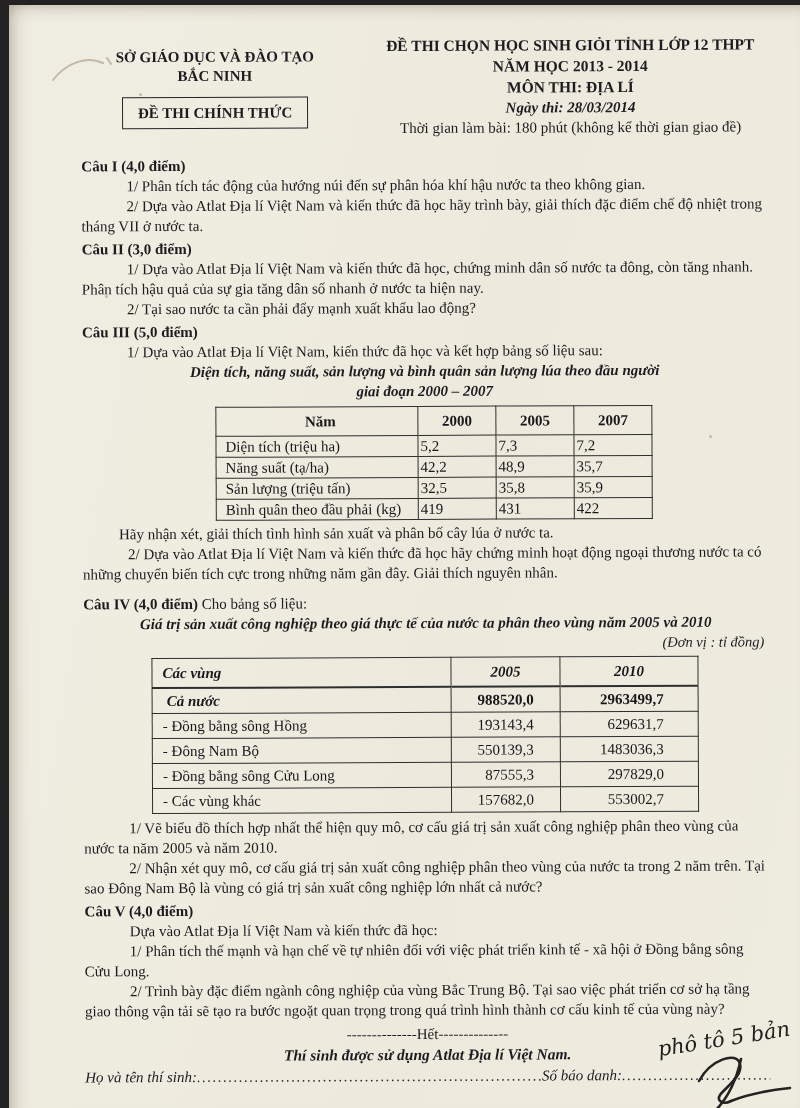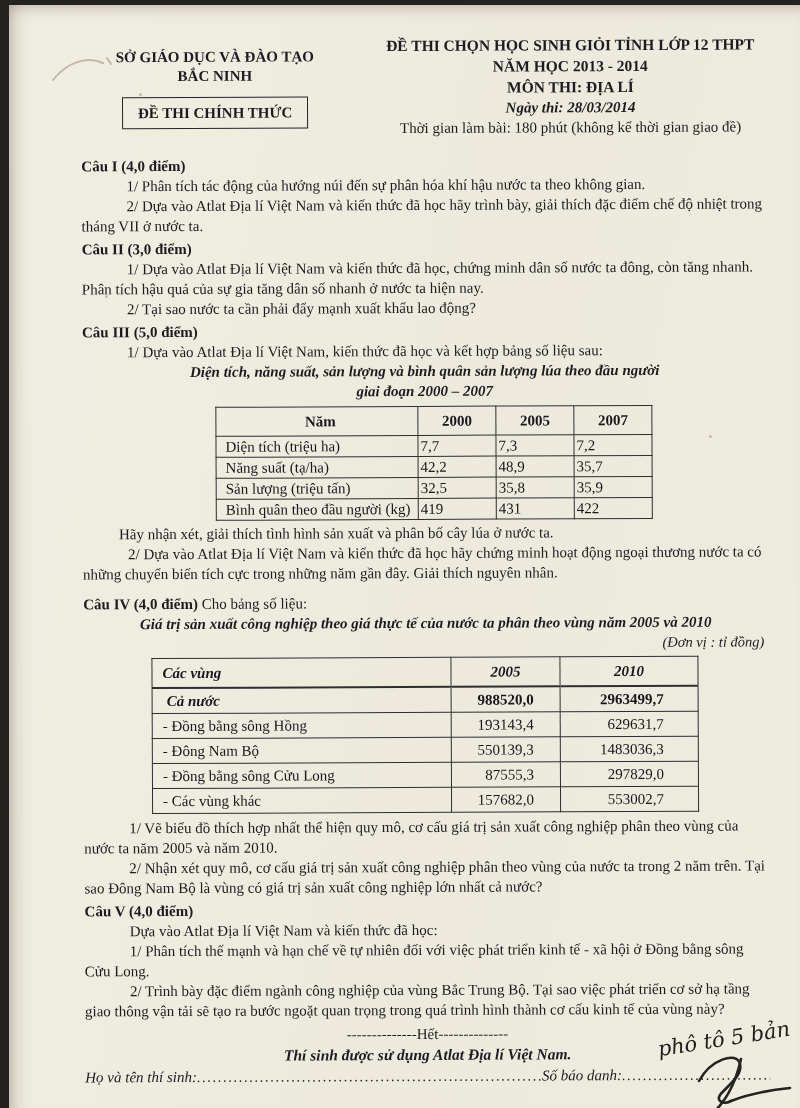--- a/index.html
+++ b/index.html
@@ -121,38 +121,38 @@
         <table class="t1">
           <tbody>
               <tr>
             <th class="lbl" style="text-align:center">Năm</th>
             <th class="val">2000</th>
             <th class="val">2005</th>
             <th class="val">2007</th>
           </tr>
           <tr>
             <td class="lbl">Diện tích (triệu ha)</td>
-            <td class="val">7,7</td>
+            <td class="val">5,2</td>
             <td class="val">7,3</td>
             <td class="val">7,2</td>
           </tr>
           <tr>
             <td class="lbl">Năng suất (tạ/ha)</td>
             <td class="val">42,2</td>
             <td class="val">48,9</td>
             <td class="val">35,7</td>
           </tr>
           <tr>
             <td class="lbl">Sản lượng (triệu tấn)</td>
             <td class="val">32,5</td>
             <td class="val">35,8</td>
             <td class="val">35,9</td>
           </tr>
           <tr>
-            <td class="lbl">Bình quân theo đầu người (kg)</td>
+            <td class="lbl">Bình quân theo đầu phải (kg)</td>
             <td class="val">419</td>
             <td class="val">431</td>
             <td class="val">422</td>
           </tr>
         </tbody>
           </table>
 
         <div class="q-note">Hãy nhận xét, giải thích tình hình sản xuất và phân bố cây lúa ở nước ta.</div>
         <div class="q-item">2/ Dựa vào Atlat Địa lí Việt Nam và kiến thức đã học hãy chứng minh hoạt động ngoại thương nước ta có những chuyển biến tích cực trong những năm gần đây. Giải thích nguyên nhân.</div>
       </div>

